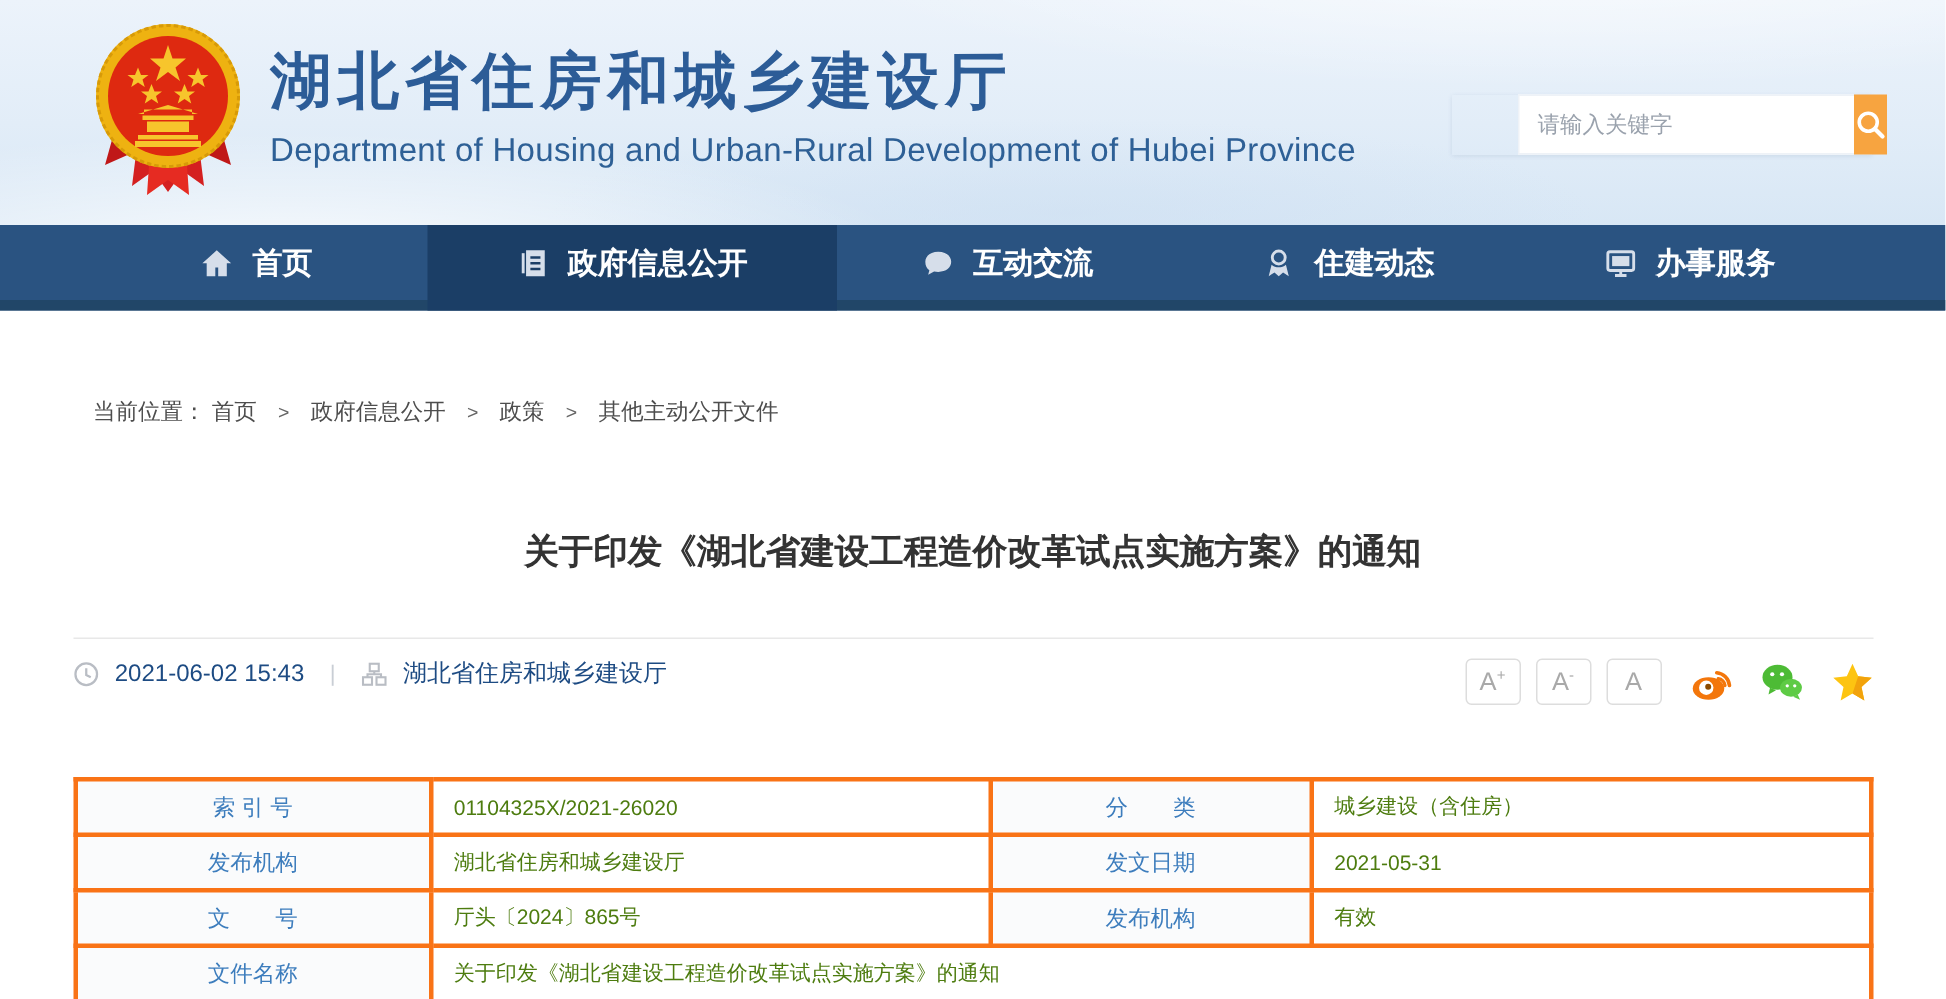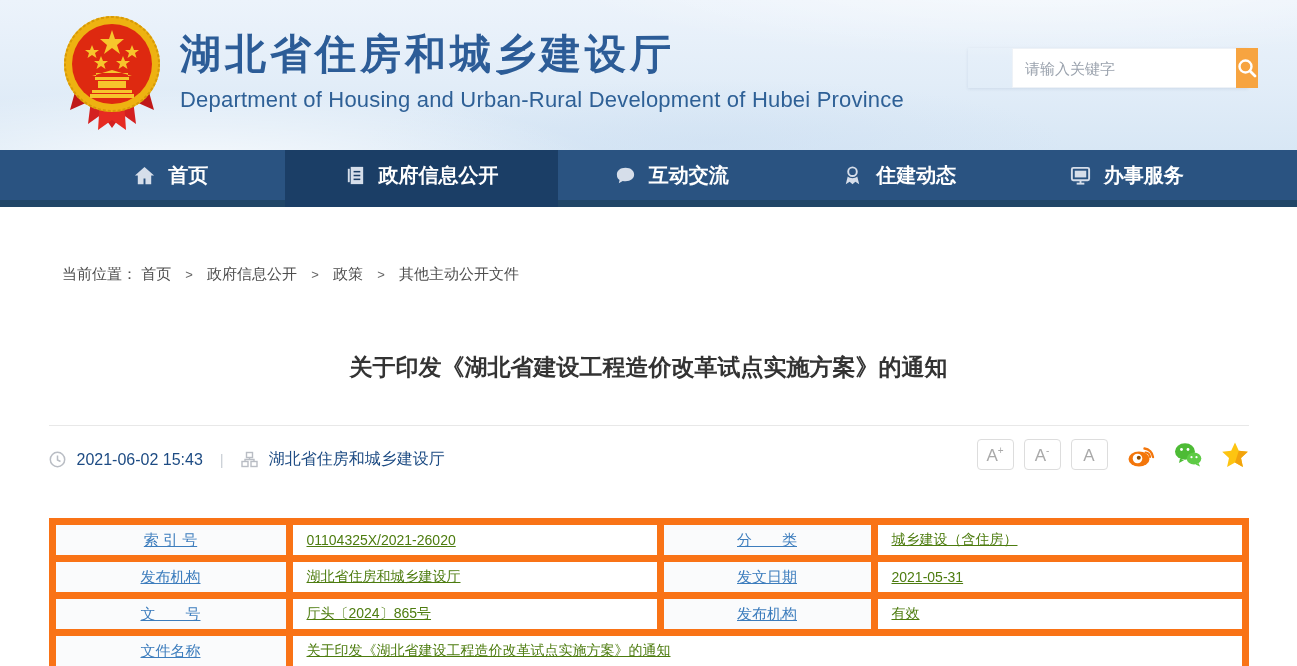--- a/index.html
+++ b/index.html
@@ -12,21 +12,21 @@
     background:
       radial-gradient(ellipse 700px 140px at 15% 115%, rgba(255,255,255,.85), rgba(255,255,255,0) 60%),
       radial-gradient(ellipse 800px 160px at 80% -30%, rgba(255,255,255,.75), rgba(255,255,255,0) 65%),
       radial-gradient(ellipse 500px 90px at 55% 95%, rgba(205,223,242,.55), rgba(205,223,242,0) 70%),
       linear-gradient(180deg,#ecf3fb 0%,#e2edf8 55%,#d8e7f5 100%);
   }
   .emblem{ position:absolute; left:62px; top:12px; width:100px; height:122px; }
   .brand{ position:absolute; left:180px; top:32px; }
   .brand-cn{ font-size:41px; font-weight:bold; color:#2c5c97; letter-spacing:4px; line-height:1.1; }
   .brand-en{ margin-top:10px; font-size:22px; color:#2e6096; letter-spacing:.2px; }
-  .search-box{ position:absolute; right:49px; top:48px; display:flex; width:280px; height:40px;
+  .search-box{ position:absolute; right:49px; top:63px; display:flex; width:280px; height:40px;
     box-shadow:0 1px 3px rgba(60,90,130,.12);padding-left:44px; }
   .search-input{ flex:1; border:1px solid #eef2f7; border-right:none; background:#fff;
     padding:0 12px; font-size:15px; color:#333; outline:none; }
   .search-input::placeholder{ color:#9aa2ad; }
   .search-btn{ width:41px; height:40px; border:none; background:#f7a440; cursor:pointer;
     display:flex; align-items:center; justify-content:center; }
 
   
   .main-nav{ display:flex; height:57px; background:#2a5381; padding:0 57px;
     border-bottom:7px solid #214668; }
@@ -38,34 +38,34 @@
 
   
   .breadcrumb{ padding:34px 16px 0 62px; font-size:15px; color:#4d4d4d;margin-top:24px; }
   .breadcrumb a{ color:#4d4d4d; text-decoration:none; cursor:pointer; }
   .crumb-sep{ margin:0 10px; color:#666; font-size:13px; }
 
   
   .content{ width:1200px; margin:0 auto; }
   .article-title{ padding-top:68px; text-align:center; font-size:23px; font-weight:600; color:#333; }
   .meta-divider{ margin-top:42px; border:none; border-top:1px solid #e8e8e8; }
-  .meta-bar{ display:flex; align-items:flex-end; justify-content:space-between; padding:13px 0; }
+  .meta-bar{ display:flex; align-items:flex-start; justify-content:space-between; padding:13px 0; }
   .meta-left{ display:flex; align-items:center; gap:11px; font-size:16px; color:#1d4b83; }
   .meta-left svg{ width:17px; height:17px; stroke:#b9bdc4; fill:none; }
   .meta-pipe{ color:#c9ced5; margin:0 6px; font-size:15px; }
   .meta-right{ display:flex; align-items:center; gap:10px; }
   .font-btn{ width:37px; height:31px; background:#fff; border:1px solid #ddd; border-radius:4px;
     color:#a9a9a9; font-size:17px; cursor:pointer; line-height:1; }
   .font-btn sup{ font-size:10px; }
   .share-icon{ width:28px; height:28px; margin-left:9px; cursor:pointer; display:inline-flex; }
   .share-icon svg{ width:28px; height:28px; }
 
   
   .doc-table{ width:1200px; margin-top:35px; border-collapse:collapse; table-layout:fixed; }
-  .doc-table td{ border:7px solid #f97316; height:37px; font-size:14px;text-decoration:underline; }
+  .doc-table td{ border:3px solid #f97316; height:37px; font-size:14px; }
   .doc-table td.lbl{ width:237px; background:#fafbfc; color:#3d7dbd; text-align:center; font-size:15px; }
   .doc-table td.lbl.r2{ width:214px; }
   .doc-table td.val{ color:#4d7c0f; padding-left:14px; }
 </style>
 </head>
 <body>
 
 <header class="site-header">
   <svg class="emblem" viewBox="0 0 100 122">
     <path d="M18 62 L8 98 L26 90 L30 104 Z" fill="#c01818"></path>

